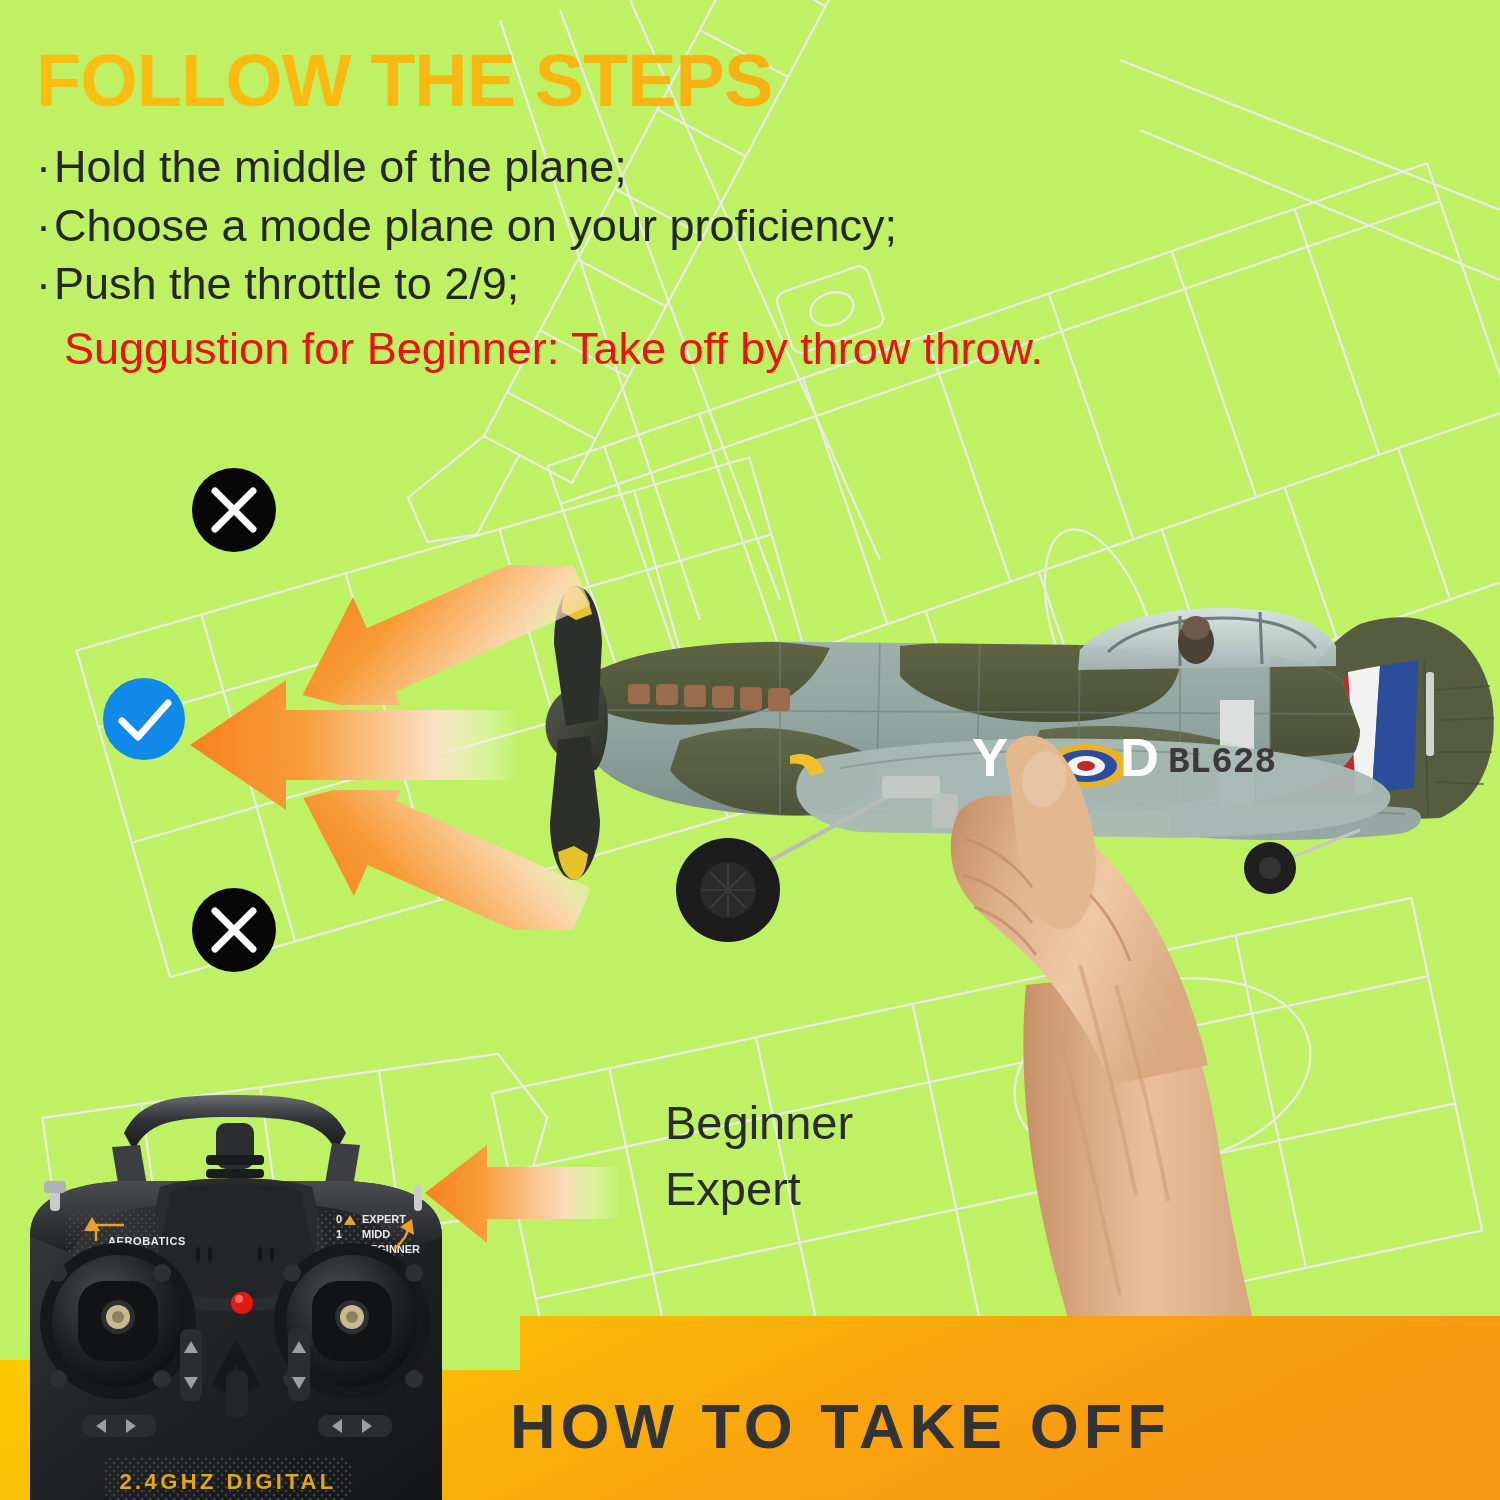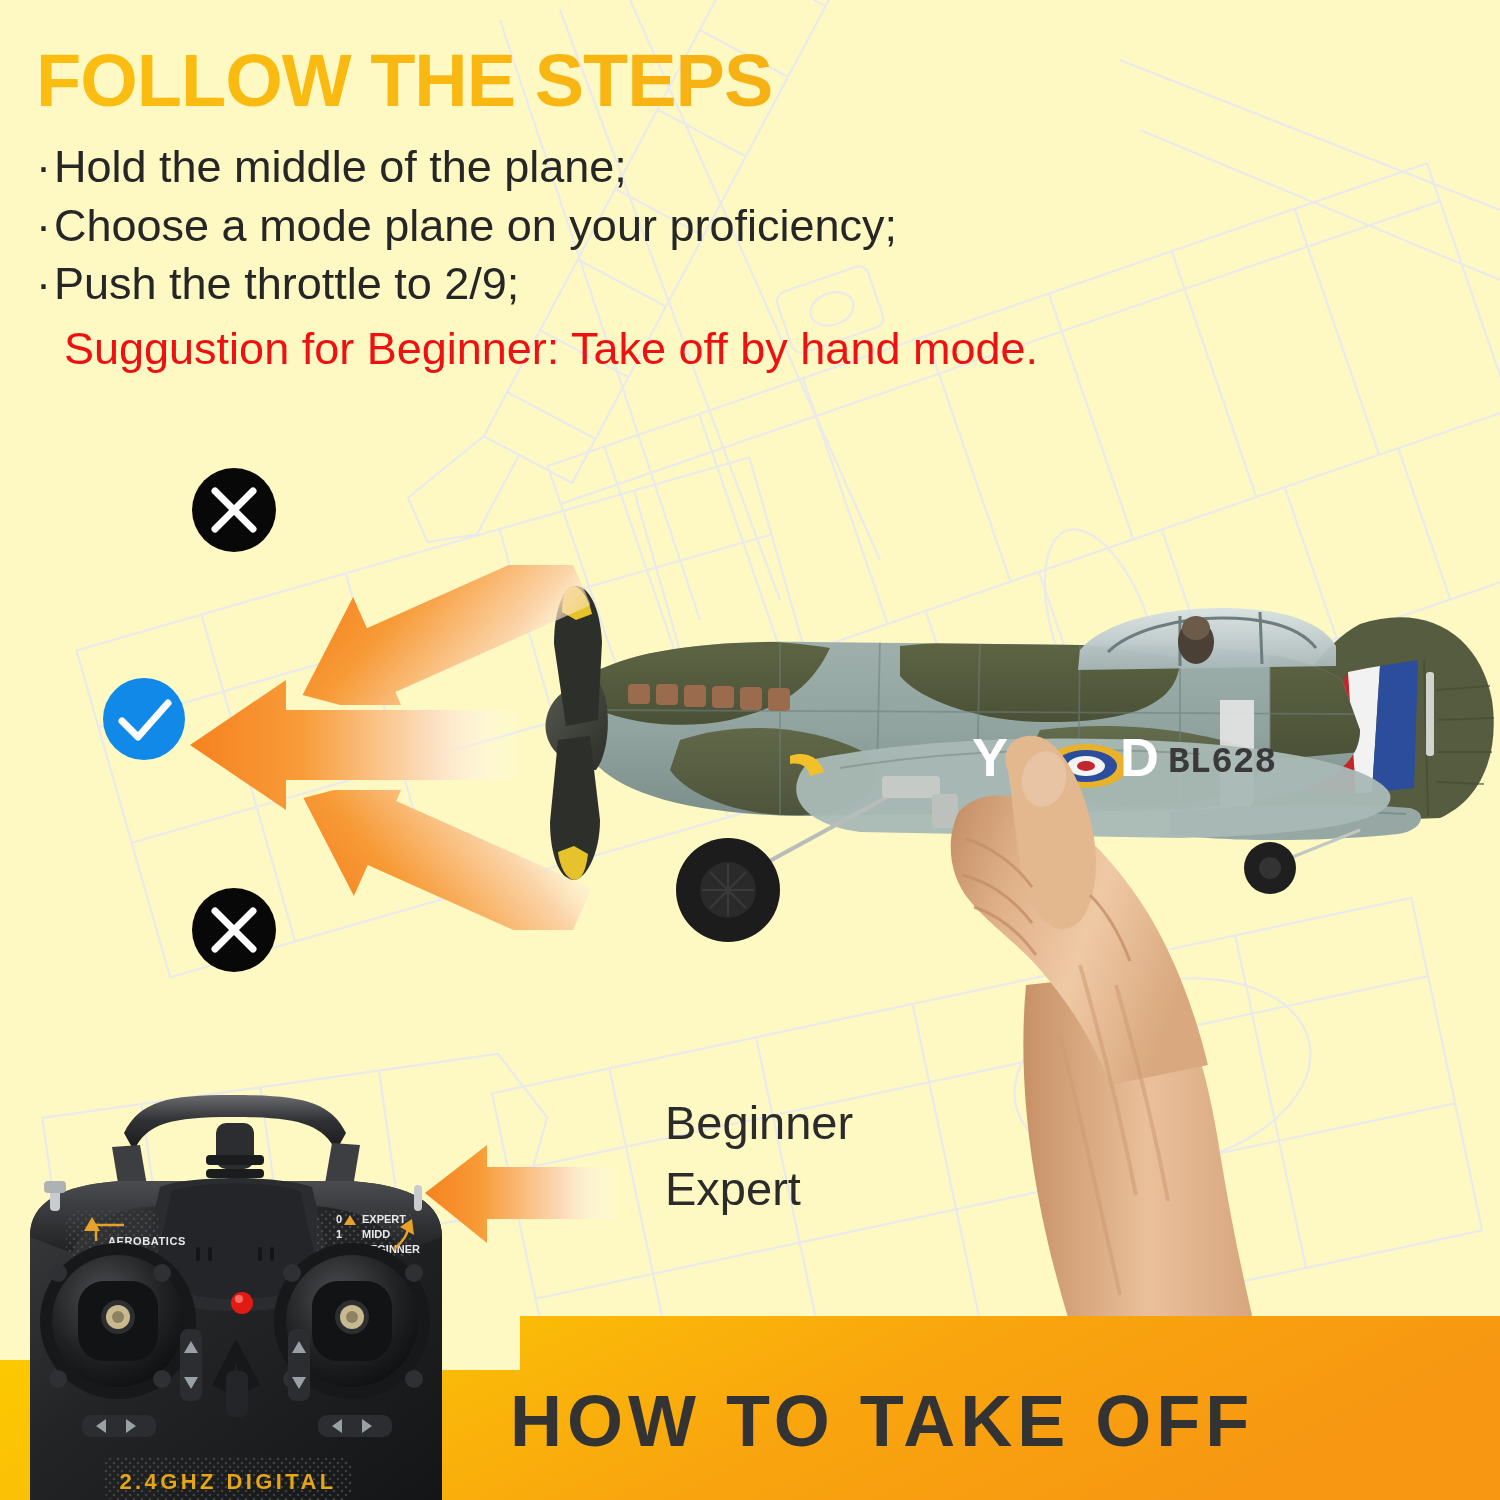--- a/index.html
+++ b/index.html
@@ -3,21 +3,21 @@
 <meta charset="utf-8">
 <style>
   * { margin:0; padding:0; box-sizing:border-box; }
   html,body { width:1500px; height:1500px; }
   body {
     font-family:"Liberation Sans", sans-serif;
     background:#ffffff;
     position:relative;
     overflow:hidden;
   }
-  #stage { position:absolute; inset:0; width:1500px; height:1500px; overflow:hidden; background:#fef9c3; }
+  #stage { position:absolute; inset:0; width:1500px; height:1500px; overflow:hidden; background:#bef264; }
 
   
   .blueprint { position:absolute; inset:0; pointer-events:none; }
 
   
   .headline {
     position:absolute; left:36px; top:44px; width:1200px;
   }
   .title {
     font-size:74px; font-weight:bold; letter-spacing:-1px; line-height:1.0;
@@ -48,21 +48,21 @@
   .mode-labels {
     position:absolute; left:665px; top:1090px;
     font-size:47px; color:#2b2b2b; line-height:1.40;
   }
   .banner-clip { position:absolute; left:0; bottom:0; width:1500px; height:290px; overflow:hidden; }
   .banner-shape {
     position:absolute; left:0; bottom:0; width:1500px; height:290px;
   }
   .banner-text {
     position:absolute; left:510px; bottom:38px; width:990px;
-    font-size:72px; font-weight:bold; letter-spacing:5px;
+    font-size:63px; font-weight:bold; letter-spacing:5px;
     color:#333333; white-space:nowrap;
     -webkit-text-stroke:0;
   }
 
   
   .photo { position:absolute; }
 </style>
 </head>
 <body>
 
@@ -118,21 +118,21 @@
     </g>
   </svg>
 
   <div class="headline">
     <div class="title">FOLLOW THE STEPS</div>
     <div class="steps">
       <div class="step-line"><span class="dot">·</span><span>Hold the middle of the plane;</span></div>
       <div class="step-line"><span class="dot">·</span><span>Choose a mode plane on your proficiency;</span></div>
       <div class="step-line"><span class="dot">·</span><span>Push the throttle to 2/9;</span></div>
     </div>
-    <div class="note">Suggustion for Beginner: Take off by hand mode.</div>
+    <div class="note">Suggustion for Beginner: Take off by throw throw.</div>
   </div>
 
   <svg class="photo" style="left:480px; top:580px;" width="1020" height="400" viewBox="0 0 1020 400">
     <defs>
       <linearGradient id="camoGrey" x1="0" y1="0" x2="0" y2="1">
         <stop offset="0%" stop-color="#9FB0AC"></stop>
         <stop offset="55%" stop-color="#8FA29E"></stop>
         <stop offset="100%" stop-color="#7C8E8A"></stop>
       </linearGradient>
       <linearGradient id="camoGreen" x1="0" y1="0" x2="0" y2="1">

